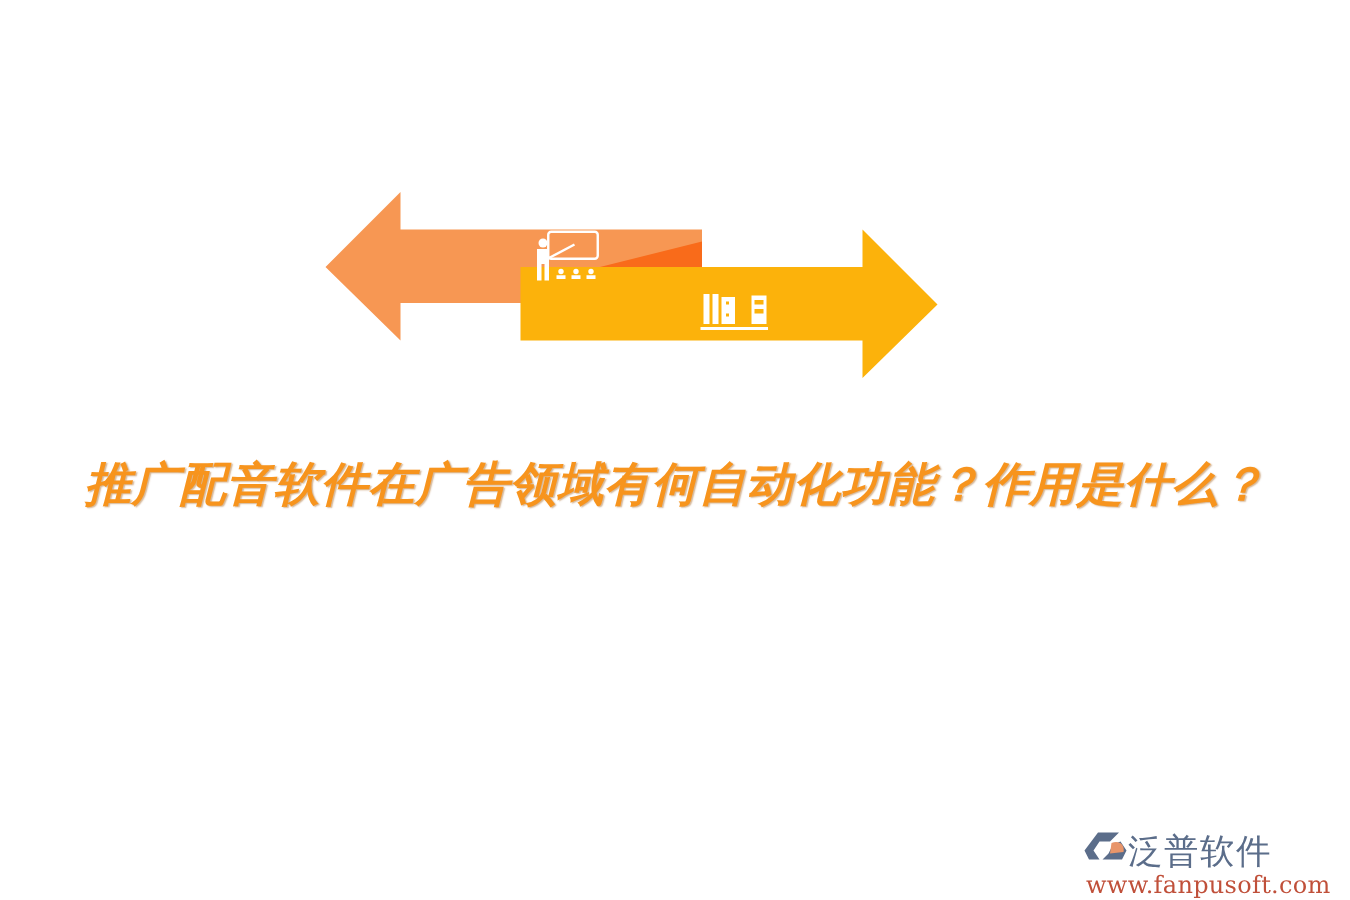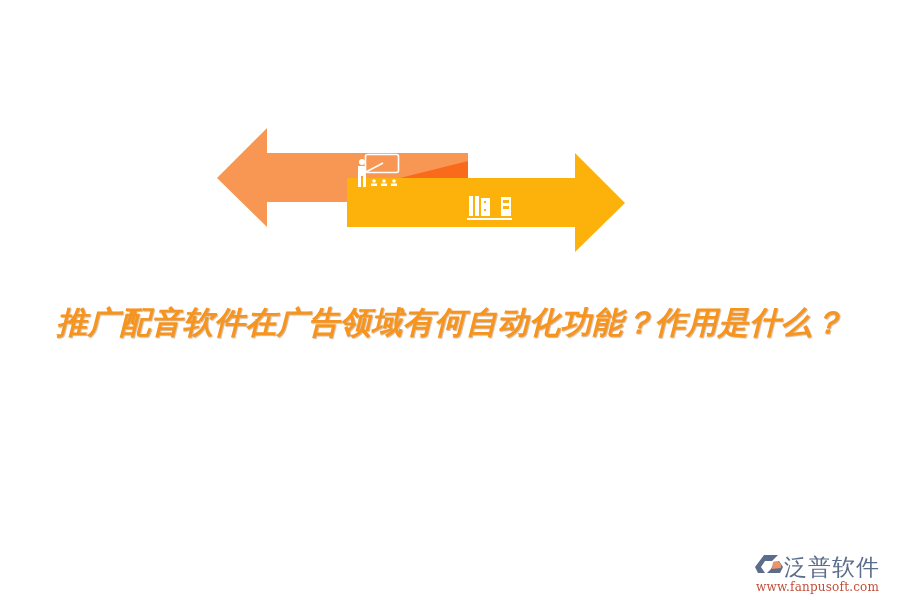--- a/index.html
+++ b/index.html
@@ -7,28 +7,28 @@
     .diagram { position: absolute; left: 0; top: 0; width: 900px; height: 600px; }
     .title {
       position: absolute; left: 0; top: 302px; width: 900px; text-align: center;
       font-family: "DejaVu Serif", "Liberation Serif", serif;
       font-size: 31px; font-weight: bold; letter-spacing: 0.5px;
       color: #F7941D;
       text-shadow: 1px 1px 1px rgba(160,90,20,0.45);
       white-space: nowrap;
       font-style: italic;
     }
-    .logo { position: absolute; left: 722px; top: 552px; width: 130px; height: 40px; margin-left: 32px; }
+    .logo { position: absolute; left: 722px; top: 552px; width: 130px; height: 40px; }
     .logo-icon { position: absolute; left: 0; top: 2px; width: 30px; height: 26px; }
     .logo-name {
       position: absolute; left: 30px; top: 0px; font-size: 23px; color: #5b6d8a;
       font-family: "DejaVu Sans", "Liberation Sans", sans-serif; letter-spacing: 1px; white-space: nowrap;
     }
     .logo-url {
-      position: absolute; left: 2px; top: 28px; font-size: 12px; color: #c0503a;
+      position: absolute; left: 2px; top: 28px; font-size: 16px; color: #c0503a;
       font-family: "DejaVu Serif", "Liberation Serif", serif; white-space: nowrap; letter-spacing: 0.2px;
     }
   </style>
 </head>
 <body>
 
 <div class="diagram">
   <svg width="900" height="600" viewBox="0 0 900 600" xmlns="http://www.w3.org/2000/svg">
 
     <g>

